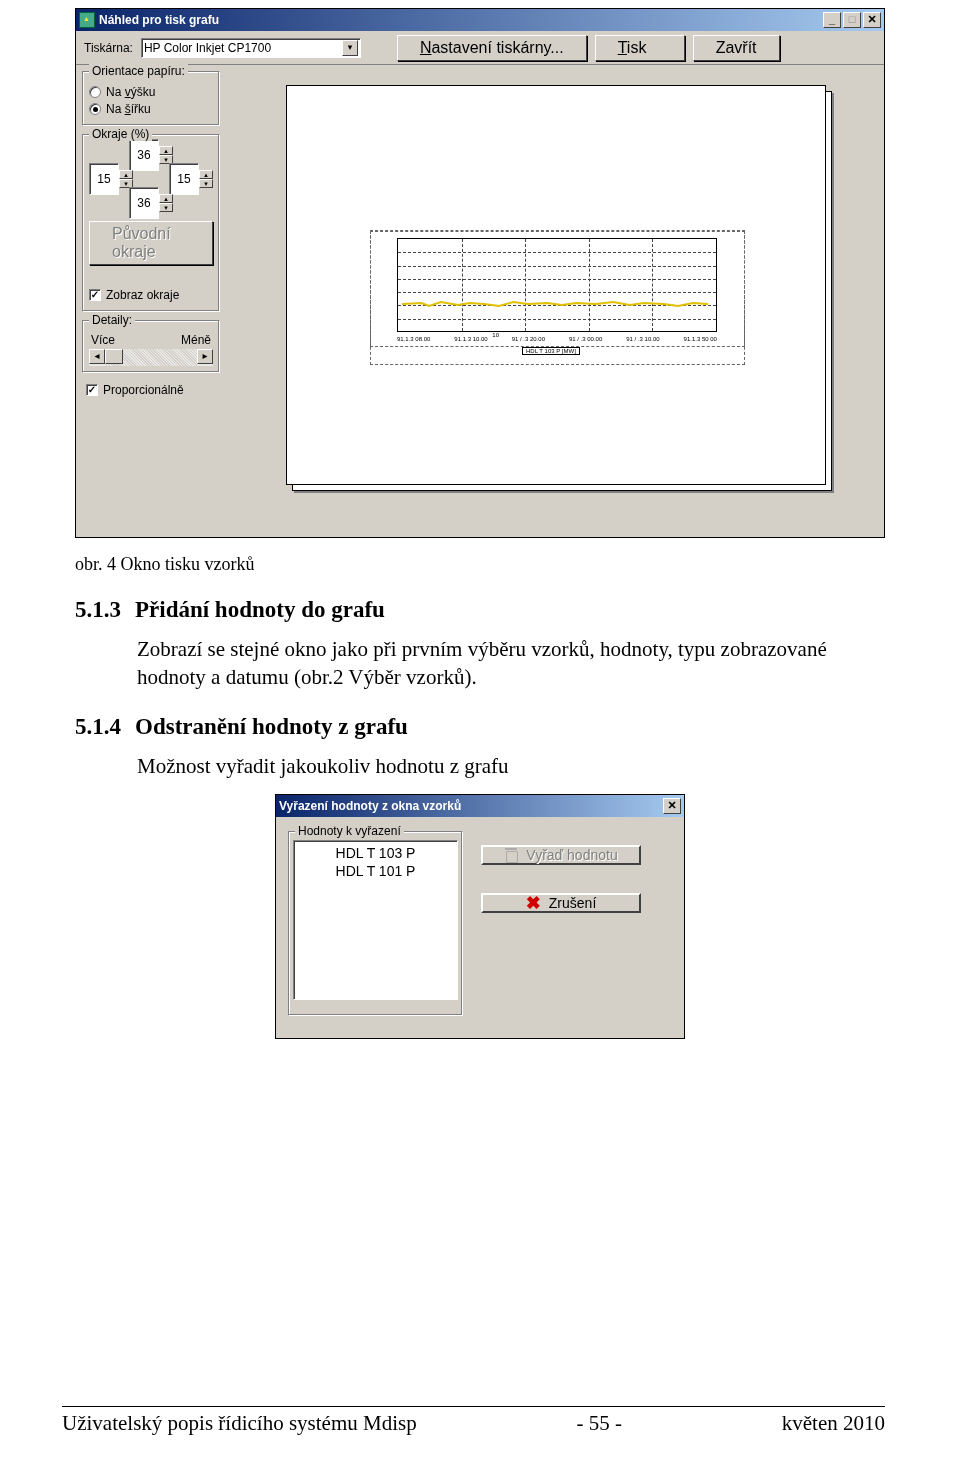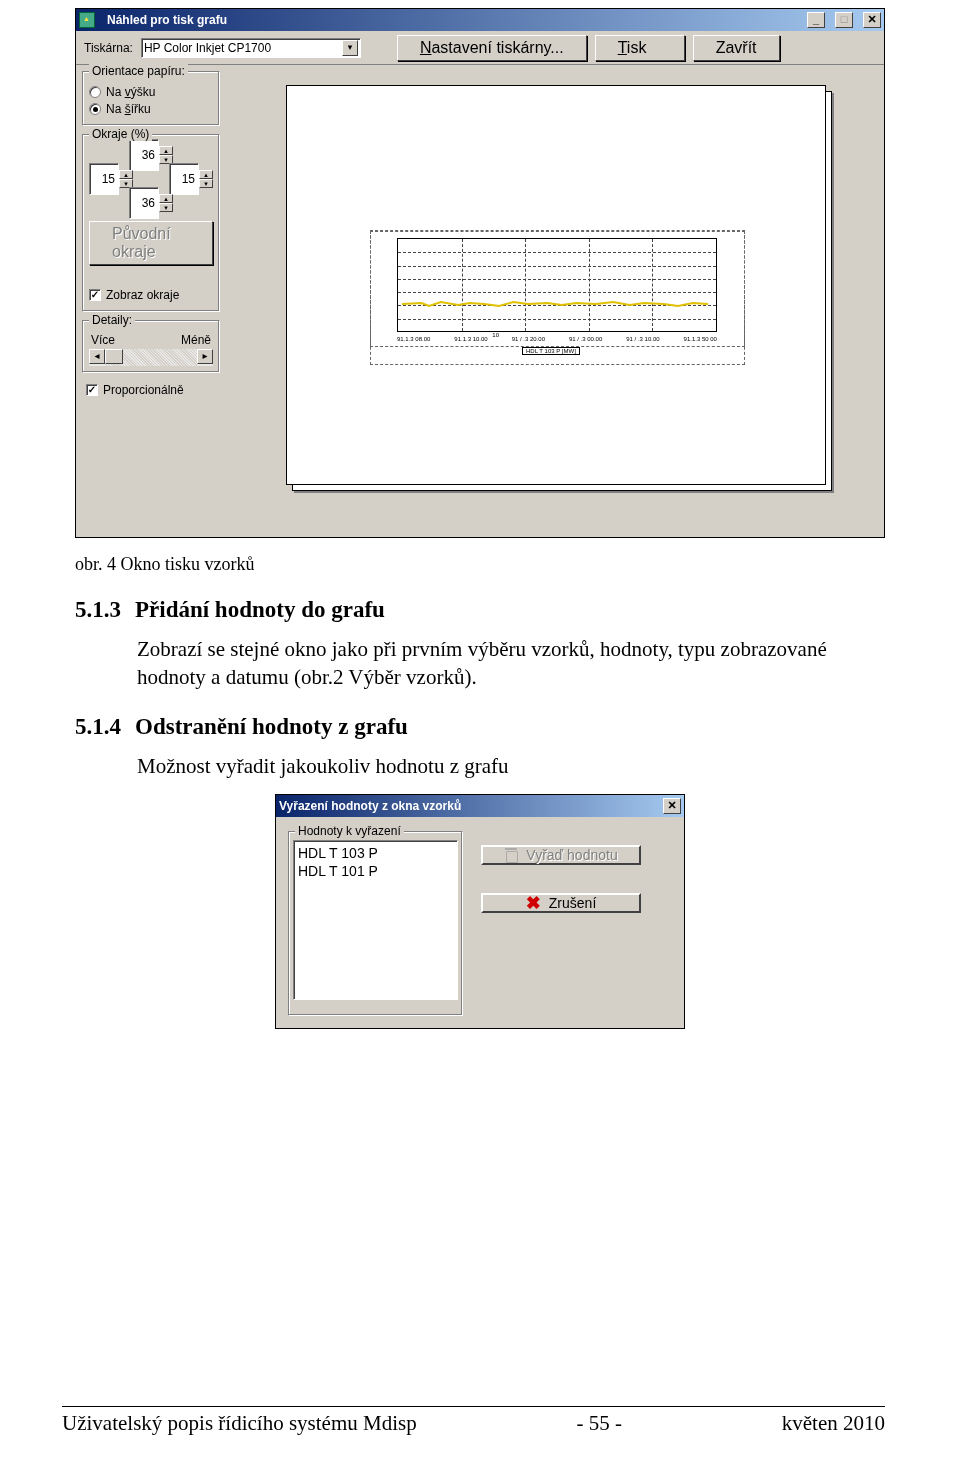--- a/index.html
+++ b/index.html
@@ -24,21 +24,20 @@
   .win1 { width: 810px; height: 530px; margin-top: 8px; }
   .titlebar {
     height: 22px;
     background: linear-gradient(to right, #0a246a, #a6caf0);
     color: #fff;
     display: flex;
     align-items: center;
     padding: 0 3px;
     font-weight: bold;
     font-size: 12px;
-    gap: 8px;
   }
   .titlebar .ticon {
     width: 16px; height: 16px; margin-right: 4px; background:#4a8; border:1px solid #063;
     display:inline-block;
     position: relative;
   }
   .titlebar .ticon::before {
     content:"▲"; font-size:7px; color:#ffe040; position:absolute; left:3px; top:2px;
   }
   .titlebar .spacer { flex: 1; }
@@ -95,21 +94,21 @@
   .chk-box { width:12px; height:12px; background:#fff;
     border-top:1px solid #808080; border-left:1px solid #808080;
     border-right:1px solid #fff; border-bottom:1px solid #fff;
     box-shadow: inset 1px 1px 0 #404040;
     text-align:center; line-height:10px; font-size:10px; color:#000;}
   .chk-box.checked::after { content:"✓"; font-weight:bold; }
   .spin {
     display:inline-flex; align-items:center; height:20px;
   }
   .spin input {
-    width:30px; height:32px; font-size:12px; text-align:right; padding:0 3px;
+    width:30px; height:32px; font-size:12px; text-align:center; padding:0 3px;
     border-top:1px solid #808080; border-left:1px solid #808080;
     border-right:1px solid #fff; border-bottom:1px solid #fff;
     box-shadow: inset 1px 1px 0 #404040; background:#fff;
   }
   .spin .spbtns { display:flex; flex-direction:column; }
   .spin .spbtns div { width:14px; height:9px; background:#d4d0c8;
     border-top:1px solid #fff; border-left:1px solid #fff;
     border-right:1px solid #404040; border-bottom:1px solid #404040;
     font-size:7px; text-align:center; line-height:7px;}
   .margins-row { display:flex; gap:6px; margin:4px 0; }
@@ -150,21 +149,21 @@
 
   
   .caption { text-align:left; font-size:18px; margin: 16px 0 18px; }
   .section-title { font-size:23px; font-weight:bold; margin: 22px 0 12px; }
   .sn-num { display:inline-block; width:60px; }
   .body-text { font-size:21px; margin: 10px 0 10px 62px; line-height:1.35; }
 
   
   .win2 { width: 410px; margin: 14px auto 8px; }
   .win2 .titlebar { font-size:12px; }
-  .dlgbody { padding: 14px 12px 4px 12px; display:flex; gap:18px; align-items:flex-start; }
+  .dlgbody { padding: 14px 12px 14px 12px; display:flex; gap:18px; align-items:flex-start;text-align:center; }
   .listgroup { width:175px; }
   .listgroup .groupbox { height: 185px; padding:8px 4px 4px 4px; }
   .listbox {
     background:#fff; height: 160px; width:100%;
     border-top:1px solid #808080; border-left:1px solid #808080;
     border-right:1px solid #fff; border-bottom:1px solid #fff;
     box-shadow: inset 1px 1px 0 #404040;
     font-family: Arial, sans-serif; font-size:14px; padding:3px 4px;
   }
   .listbox div { line-height:18px; }

